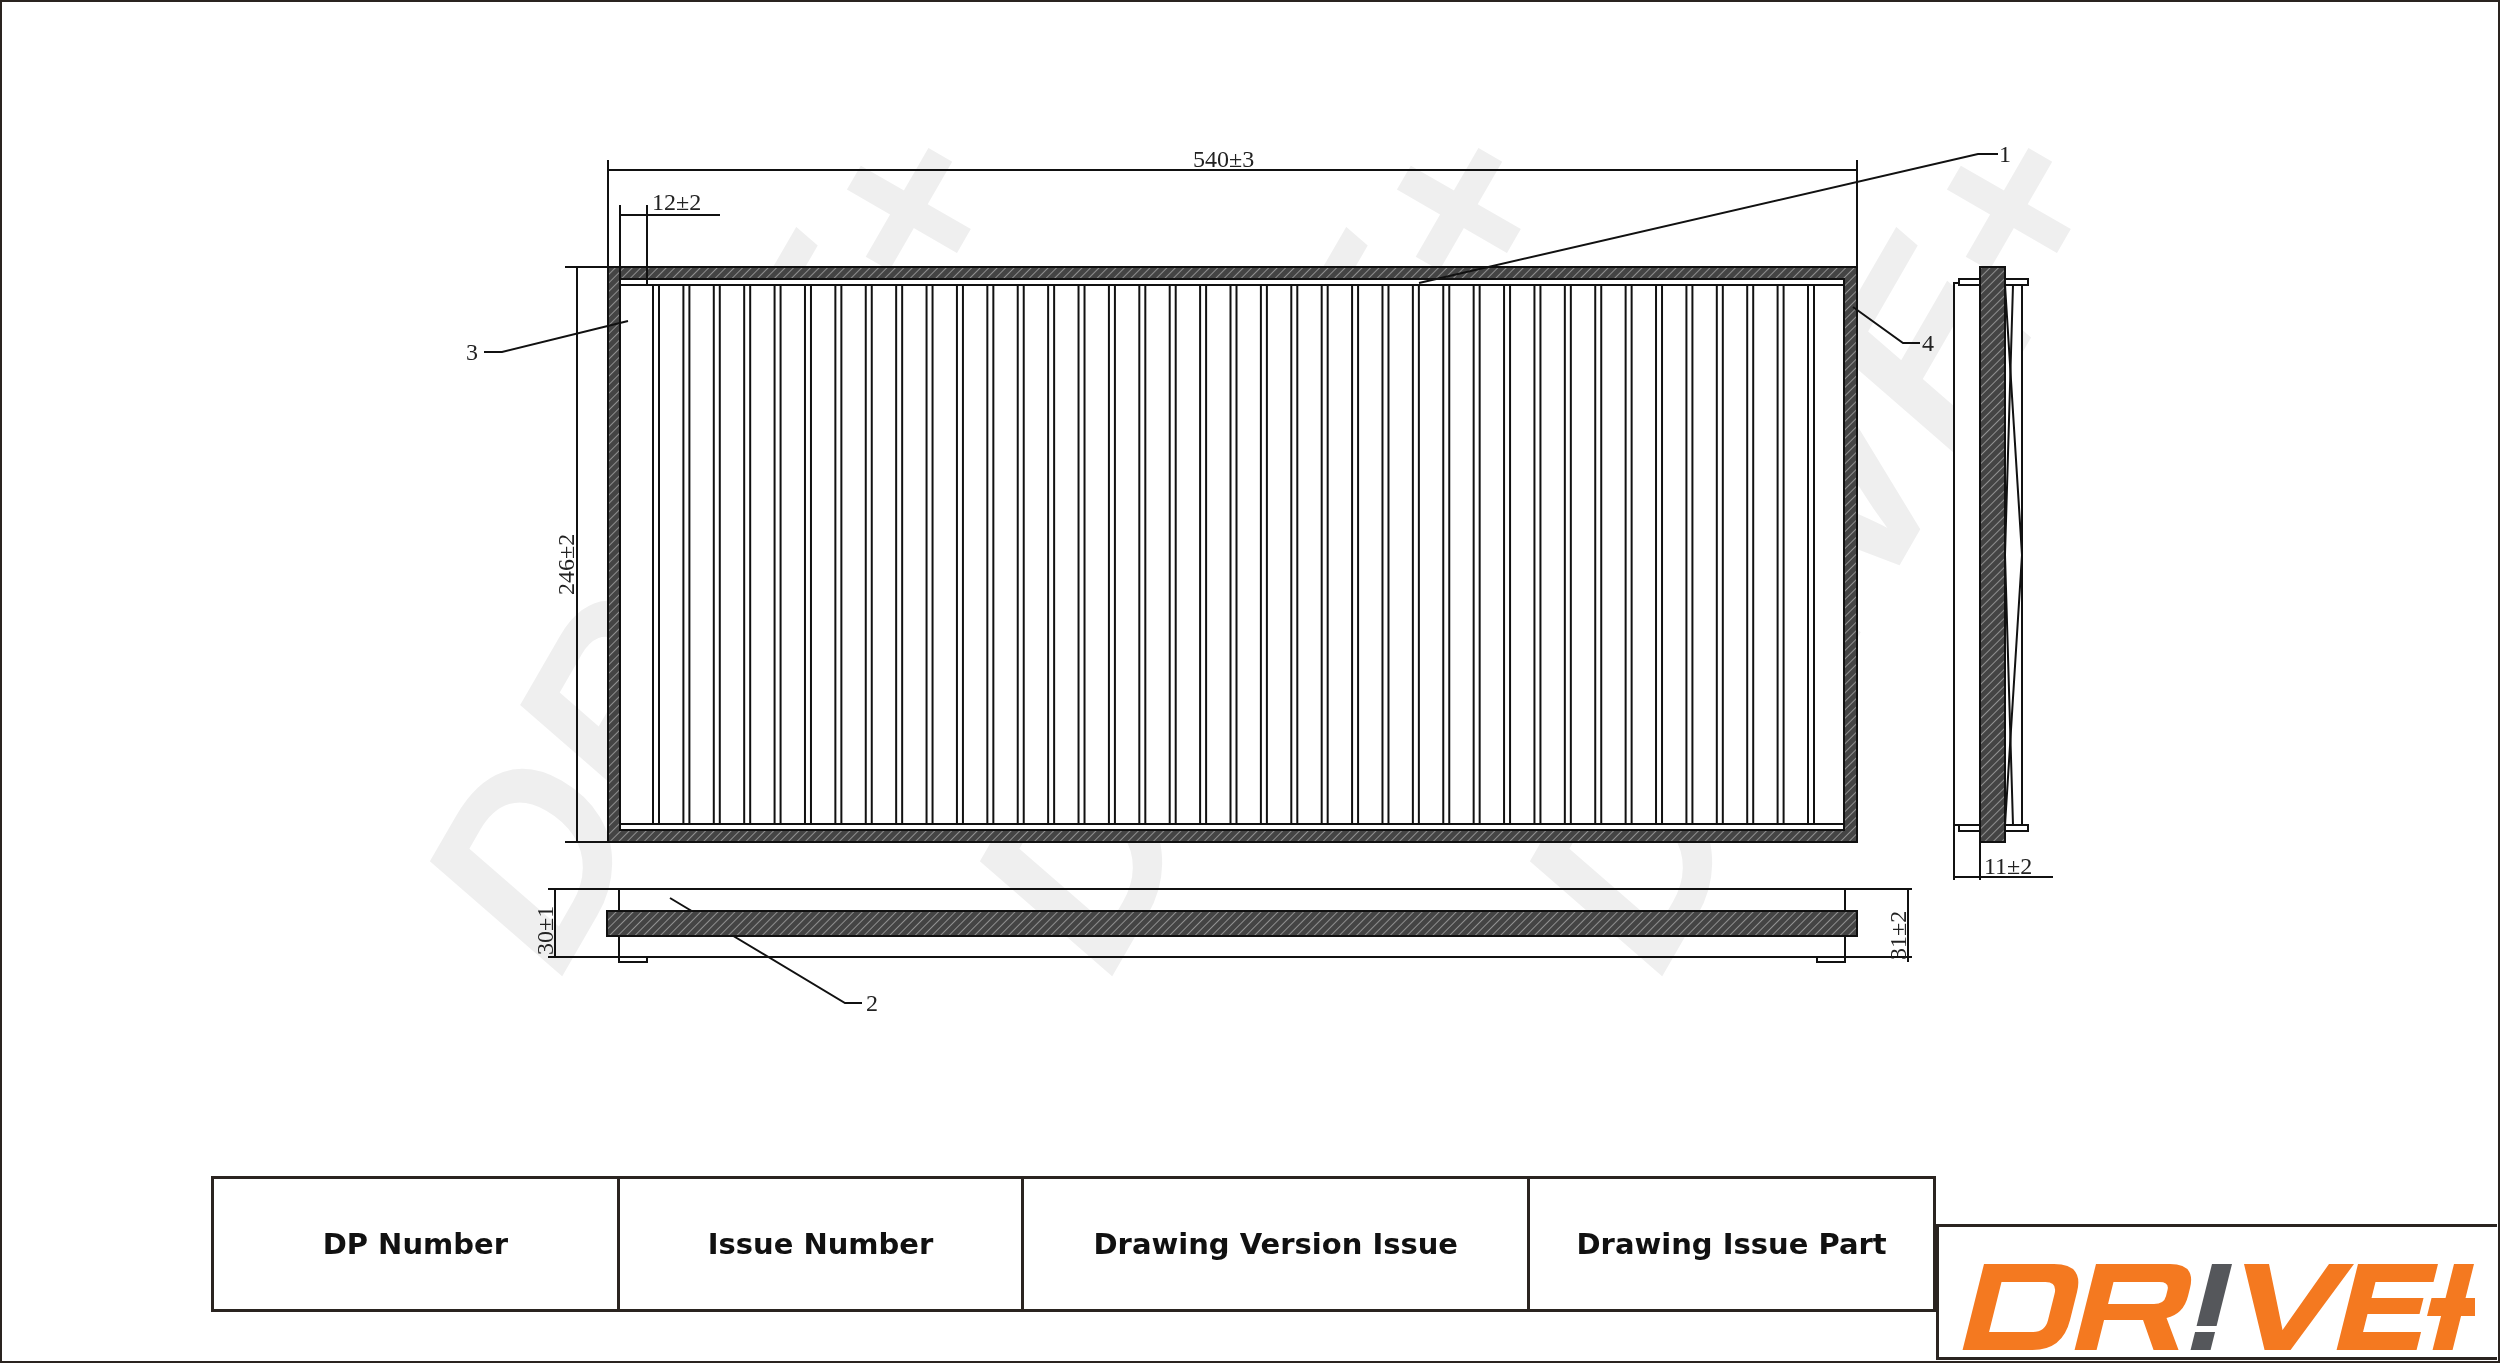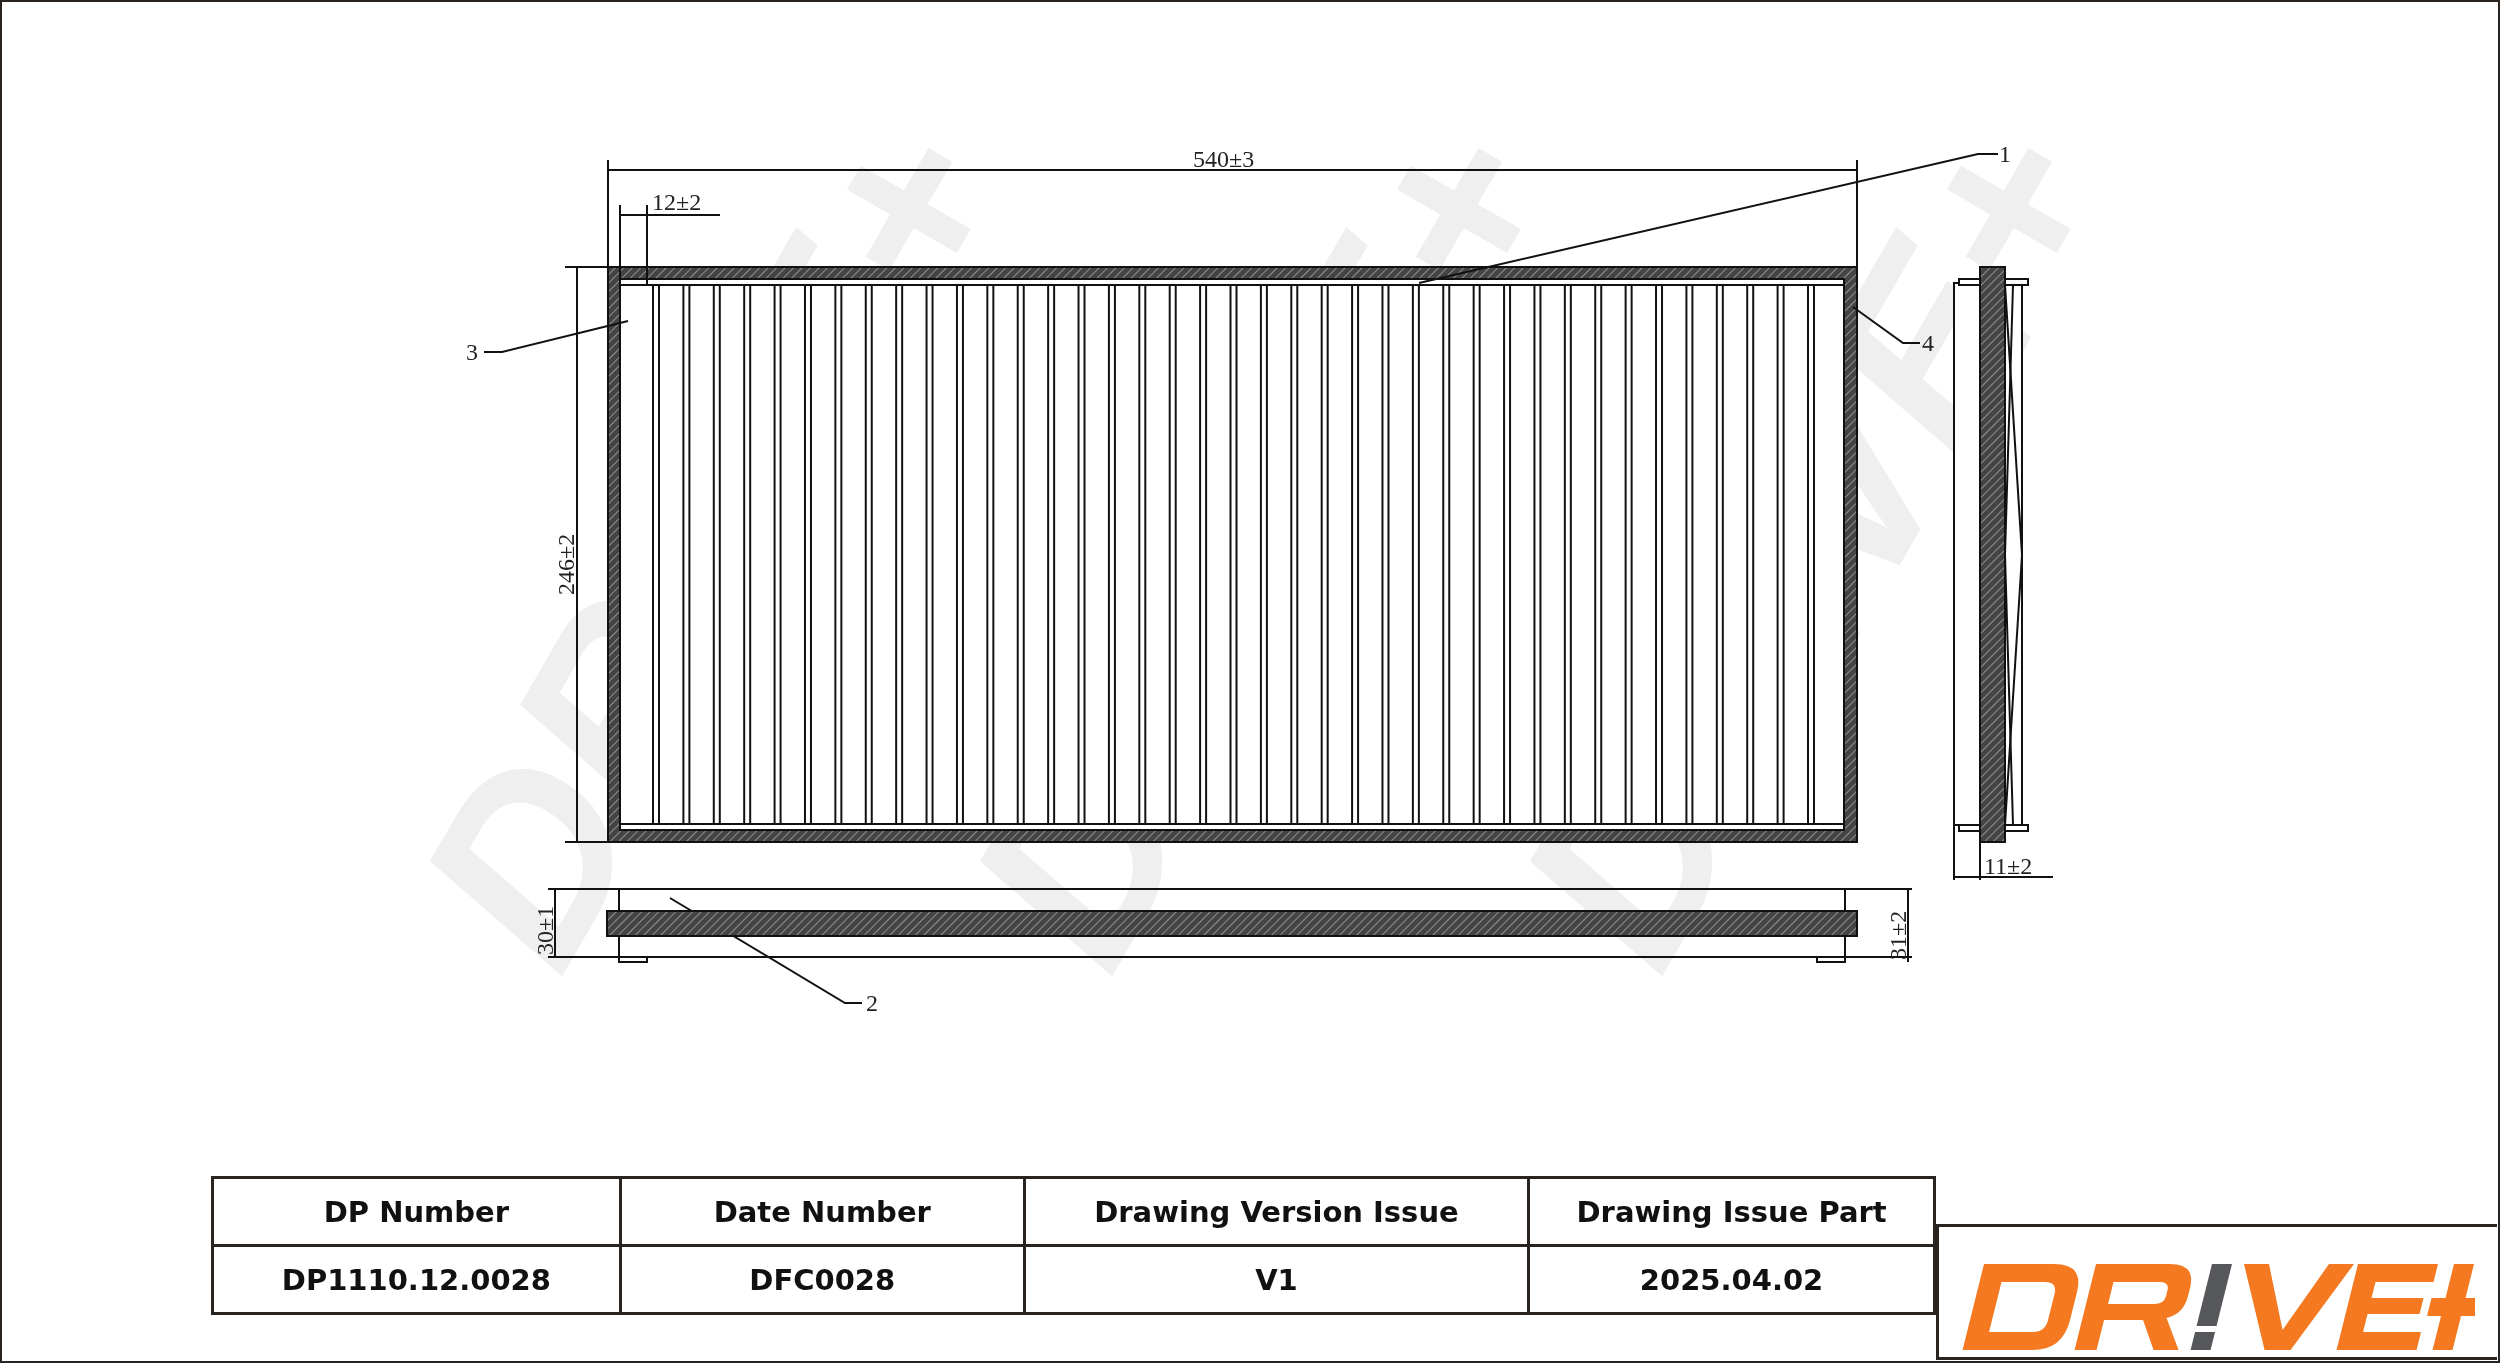--- a/index.html
+++ b/index.html
@@ -173,29 +173,23 @@
     <line x1="1908" y1="889" x2="1908" y2="962" fill="none"></line>
   </g>
   <text class="dimtxt" transform="translate(553,955) rotate(-90)">30±1</text>
   <text class="dimtxt" transform="translate(1906,960) rotate(-90)">31±2</text>
 </svg>
 
 <table class="title-table">
   <tbody>
       <tr>
     <td style="width:406px">DP Number</td>
-    <td style="width:405px">Date Number</td>
+    <td style="width:405px">Issue Number</td>
     <td style="width:508px">Drawing Version Issue</td>
     <td style="width:406px">Drawing Issue Part</td>
-  </tr>
-  <tr>
-    <td>DP1110.12.0028</td>
-    <td>DFC0028</td>
-    <td>V1</td>
-    <td>2025.04.02</td>
   </tr>
 </tbody>
   </table>
 
 <div class="logo-cell">
   <svg class="logo-svg" width="520" height="92" viewBox="0 0 520 92">
     <g fill="#f47920" transform="skewX(-14)">
 
       <path d="M30,4 h70 q30,0 30,28 v28 q0,30 -30,30 h-70 z M52,22 v50 h44 q12,0 12,-12 v-26 q0,-12 -12,-12 z" fill-rule="evenodd"></path>
 

